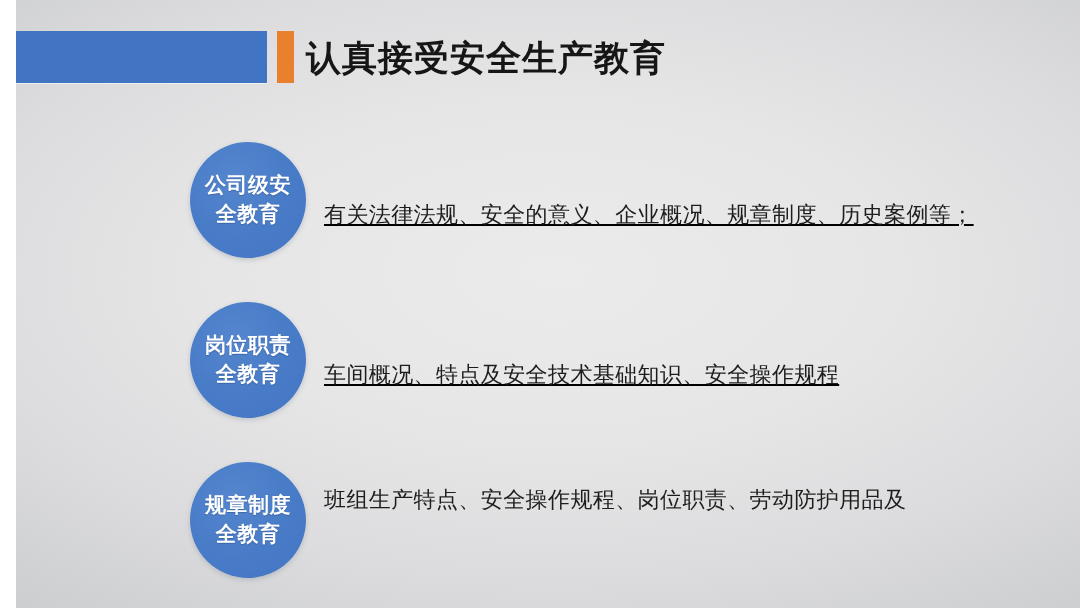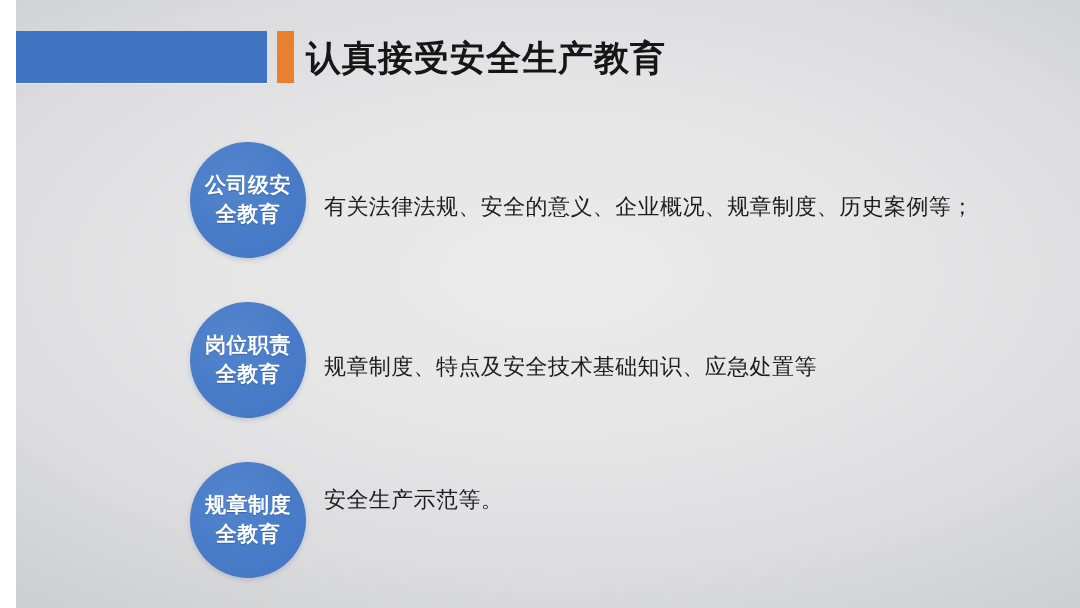--- a/index.html
+++ b/index.html
@@ -108,21 +108,21 @@
     text-shadow: 0 1px 1px rgba(40,70,120,0.45);
     font-family: "DejaVu Sans", "Liberation Sans", sans-serif;
     white-space: nowrap;
   }
 
   .row-text {
     position: absolute;
     left: 308px;
     width: 740px;
   }
-  .row-text.single { top: 52px; }
+  .row-text.single { top: 60px; text-decoration: underline; }
   .row-text.double { top: 25px; }
   .text-line {
     font-size: 22px;
     line-height: 45px;
     color: #1d1d1d;
     letter-spacing: 0.4px;
     white-space: nowrap;
     font-family: "DejaVu Sans", "Liberation Sans", sans-serif;
   }
 
@@ -181,36 +181,36 @@
         </svg>
       </span>
     </div>
 
     <div class="row row-2">
       <div class="node-circle">
         <div class="node-line">岗位职责</div>
         <div class="node-line">全教育</div>
       </div>
       <div class="row-text single">
-        <div class="text-line">规章制度、特点及安全技术基础知识、应急处置等</div>
+        <div class="text-line">车间概况、特点及安全技术基础知识、安全操作规程</div>
       </div>
     </div>
 
     <div class="connector c-2">
       <span class="connector-badge">
         <svg width="12" height="16" viewBox="0 0 12 16" aria-hidden="true">
           <path d="M4.6 0 H7.4 V9.6 H10.4 L6 15.4 L1.6 9.6 H4.6 Z" fill="#1a1a1a"></path>
         </svg>
       </span>
     </div>
 
     <div class="row row-3">
       <div class="node-circle">
         <div class="node-line">规章制度</div>
         <div class="node-line">全教育</div>
       </div>
       <div class="row-text double">
-        <div class="text-line">安全生产示范等。</div>
+        <div class="text-line">班组生产特点、安全操作规程、岗位职责、劳动防护用品及</div>
       </div>
     </div>
 
   </div>
 </div>
 
 </body></html>

